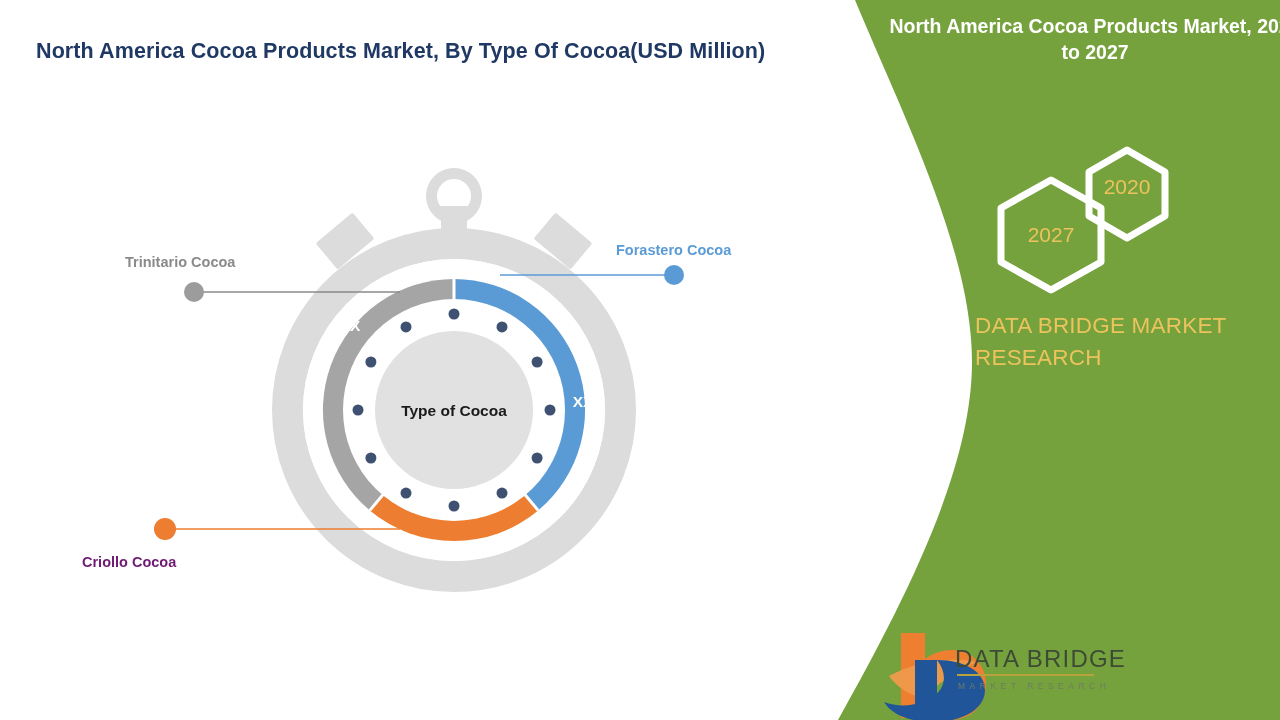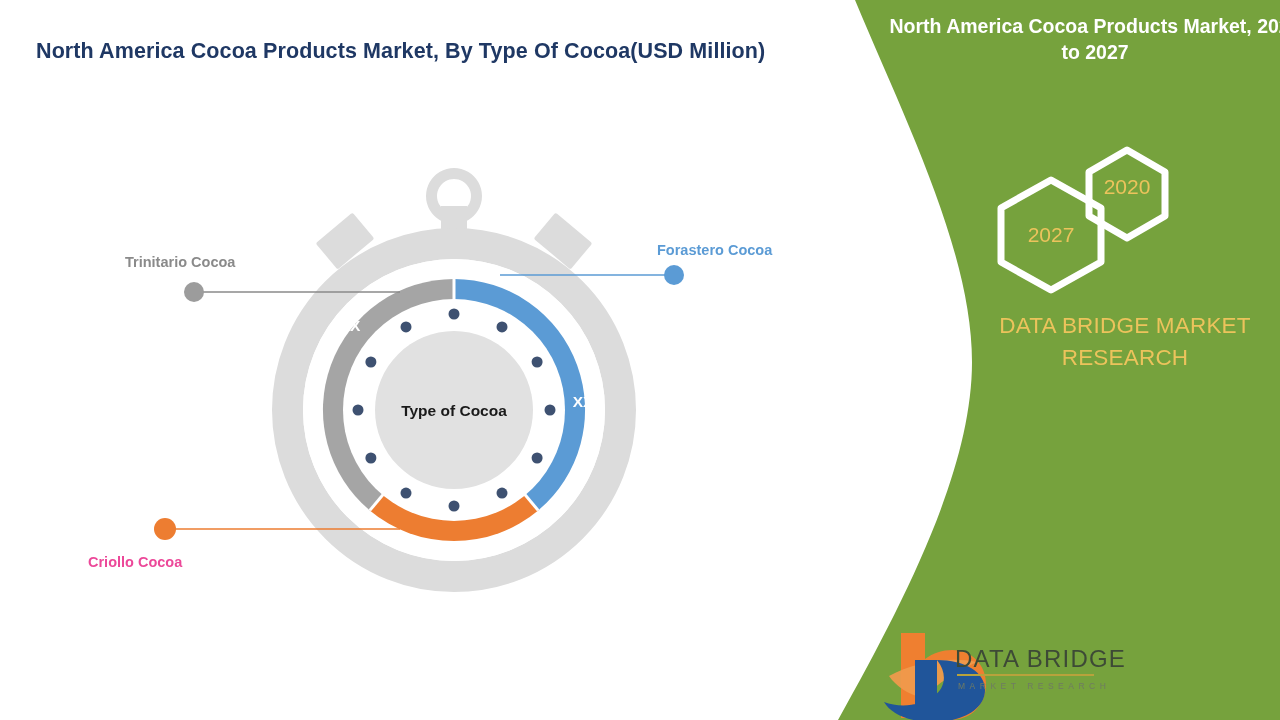--- a/index.html
+++ b/index.html
@@ -63,26 +63,25 @@
   }
   #label-trinitario {
     left: 125px;
     top: 254px;
     color: #8a8a8a;
   }
   #label-forastero {
     left: 616px;
     top: 242px;
     color: #5b9bd5;
-    margin-left: 41px;
   }
   #label-criollo {
-    left: 88px;
+    left: 82px;
     top: 554px;
-    color: #ec4899;
+    color: #701a75;
     text-align: right;
   }
 
   
   #green-panel {
     position: absolute;
     left: 0;
     top: 0;
     width: 1280px;
     height: 720px;
@@ -97,21 +96,21 @@
     font-size: 19.5px;
     font-weight: 600;
     color: #ffffff;
     line-height: 1.32;
   }
   #brand-name {
     position: absolute;
     left: 975px;
     top: 310px;
     width: 300px;
-    text-align: center;
+    text-align: left;
     font-size: 22.5px;
     font-weight: 400;
     color: #ecc35c;
     line-height: 1.42;
     letter-spacing: 0.2px;
   }
   .hex-text {
     font-size: 21px;
     font-weight: 400;
     fill: #ecc35c;

